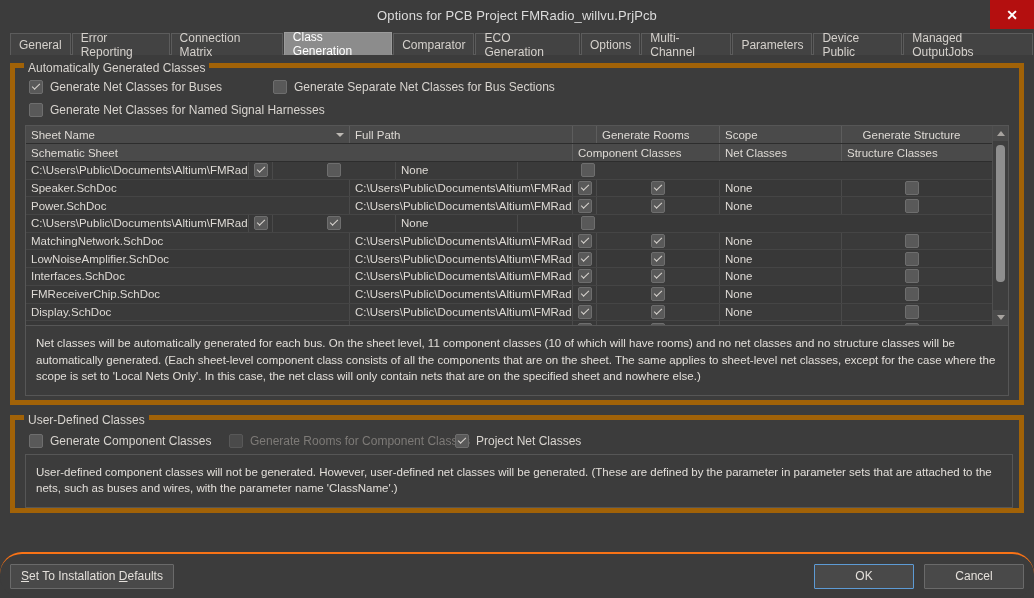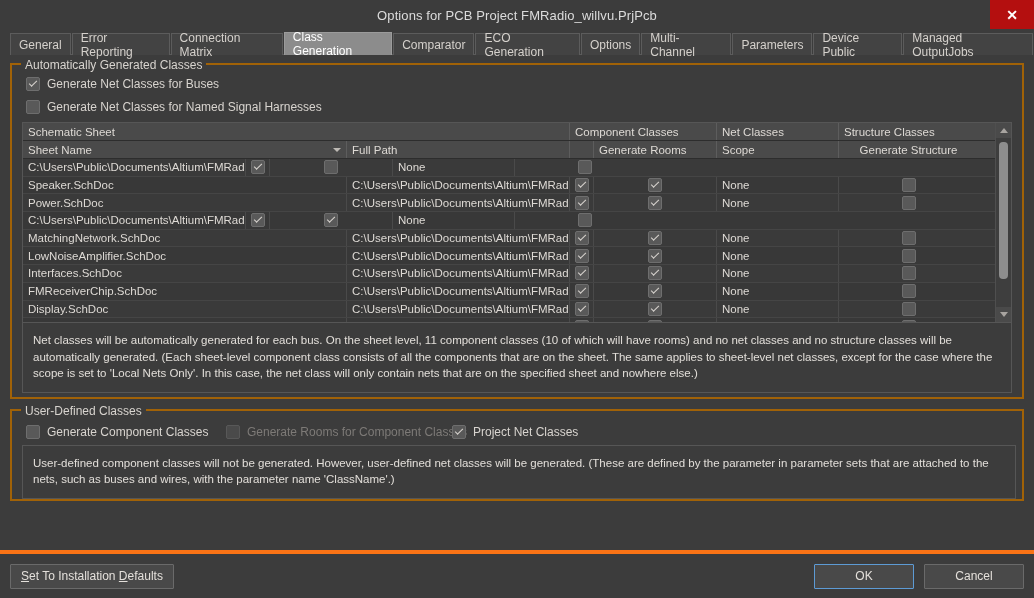--- a/index.html
+++ b/index.html
@@ -72,21 +72,21 @@
     z-index: 3;
   }
   
   .content {
     flex: 1;
     padding: 8px 10px 0 10px;
     display: flex; flex-direction: column;
     overflow: hidden;
   }
   .groupbox {
-    border: 2px solid #a16207;
+    border: 5px solid #a16207;
     position: relative;
     margin-bottom: 10px;
     padding: 12px 10px 10px 10px;
   }
   .groupbox > .gb-title {
     position: absolute;
     top: -7px; left: 9px;
     background: #3c3c3c;
     padding: 0 4px;
     font-size: 12px;
@@ -223,24 +223,25 @@
     color: #e2ded9;
   }
   .desc-box {
     border: 1px solid #565656;
     border-top: none;
     flex: 1;
   }
   
   .footer {
     height: 44px; min-height: 44px;
-    border-top: 4px solid #f97316;
+    border-top: 2px solid #f97316;
     display: flex; align-items: center;
     padding: 0 10px;
     background: #3c3c3c;
+    border-radius: 22px;
   }
   .btn {
     background: #494949;
     border: 1px solid #6a6a6a;
     color: #e4e0db;
     font-size: 12px;
     padding: 0 10px;
     height: 23px;
     display: flex; align-items: center; justify-content: center;
     cursor: pointer;
@@ -303,52 +304,56 @@
   <div class="content">
 
     <div class="groupbox" style="padding-bottom:4px;">
       <div class="gb-title">Automatically Generated Classes</div>
 
       <div class="cb-row" style="padding-left:4px;">
         <div class="cb" style="width:240px;">
           <span class="box checked"></span>
           <span class="cb-label">Generate Net Classes for Buses</span>
         </div>
+        <div class="cb">
+          <span class="box"></span>
+          <span class="cb-label">Generate Separate Net Classes for Bus Sections</span>
+        </div>
       </div>
 
       <div class="cb-row" style="padding-left:4px;margin-bottom:8px;">
         <div class="cb">
           <span class="box"></span>
           <span class="cb-label">Generate Net Classes for Named Signal Harnesses</span>
         </div>
       </div>
 
       <div class="table-wrap">
-
-        <div class="hdr-row">
-          <div class="hc" style="width:547px;">Schematic Sheet</div>
-          <div class="hc" style="width:147px;">Component Classes</div>
-          <div class="hc" style="width:122px;">Net Classes</div>
-          <div class="hc noborder" style="width:139px;">Structure Classes</div>
-        </div>
 
         <div class="hdr-row row2">
           <div class="hc" style="width:324px;">
             <span>Sheet Name</span>
             <span class="sortarrow"></span>
           </div>
           <div class="hc" style="width:223px;">Full Path</div>
           <div class="hc" style="width:24px;"></div>
           <div class="hc" style="width:123px;">Generate Rooms</div>
           <div class="hc" style="width:122px;">Scope</div>
           <div class="hc noborder" style="width:139px;justify-content:center;padding-left:0;">
             <span>Generate Structure</span>
           </div>
         </div>
 
+        <div class="hdr-row">
+          <div class="hc" style="width:547px;">Schematic Sheet</div>
+          <div class="hc" style="width:147px;">Component Classes</div>
+          <div class="hc" style="width:122px;">Net Classes</div>
+          <div class="hc noborder" style="width:139px;">Structure Classes</div>
+        </div>
+
         <div class="tbody" id="tbody">
             <div class="trow">
               <div class="tc" style="width: 223px;">
                 <span>C:\Users\Public\Documents\Altium\FMRadi</span>
               </div>
               <div class="tc ctr" style="width: 24px;">
                 <span class="box checked"></span>
               </div>
               <div class="tc ctr" style="width: 123px;">
                 <span class="box"></span>

